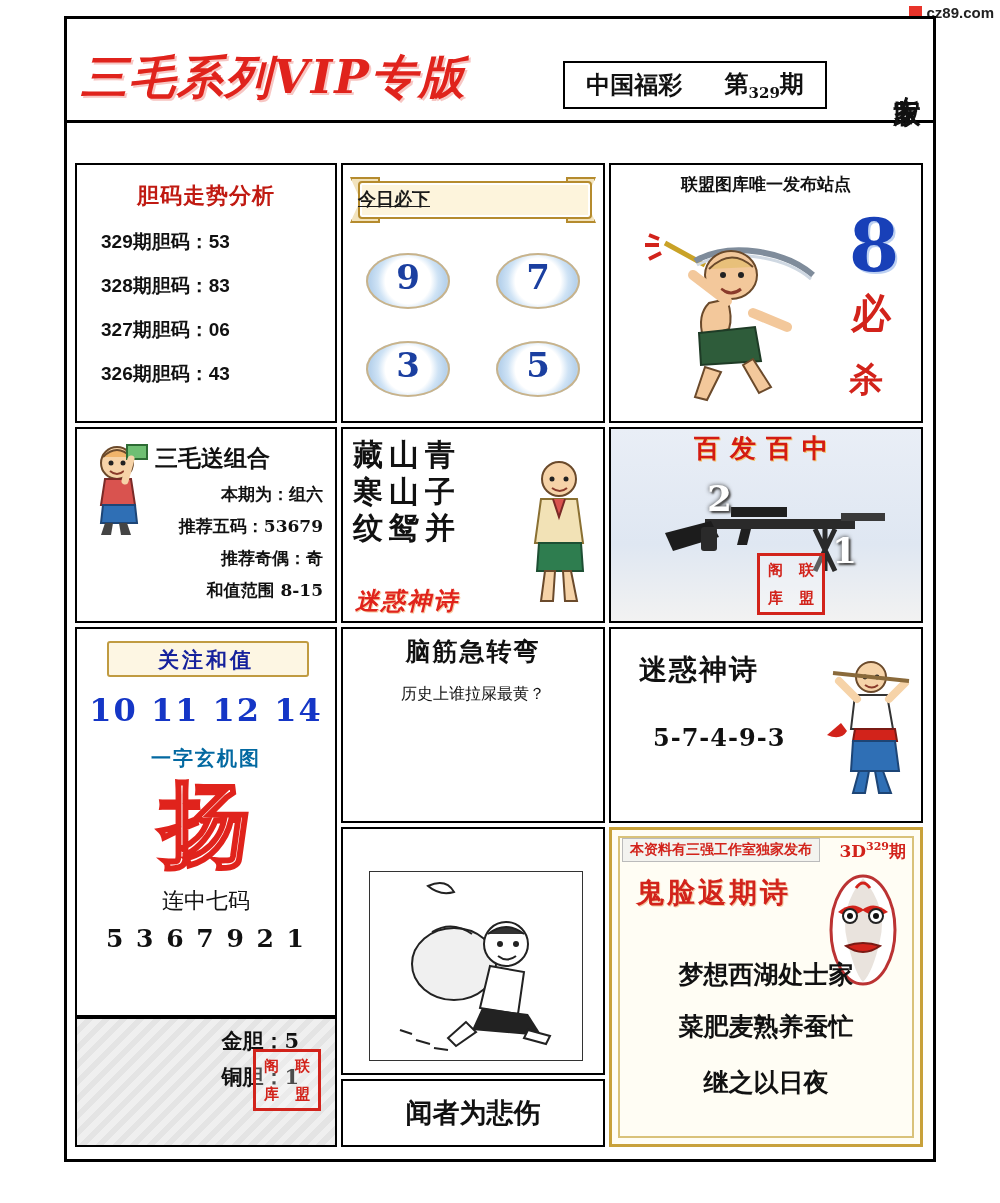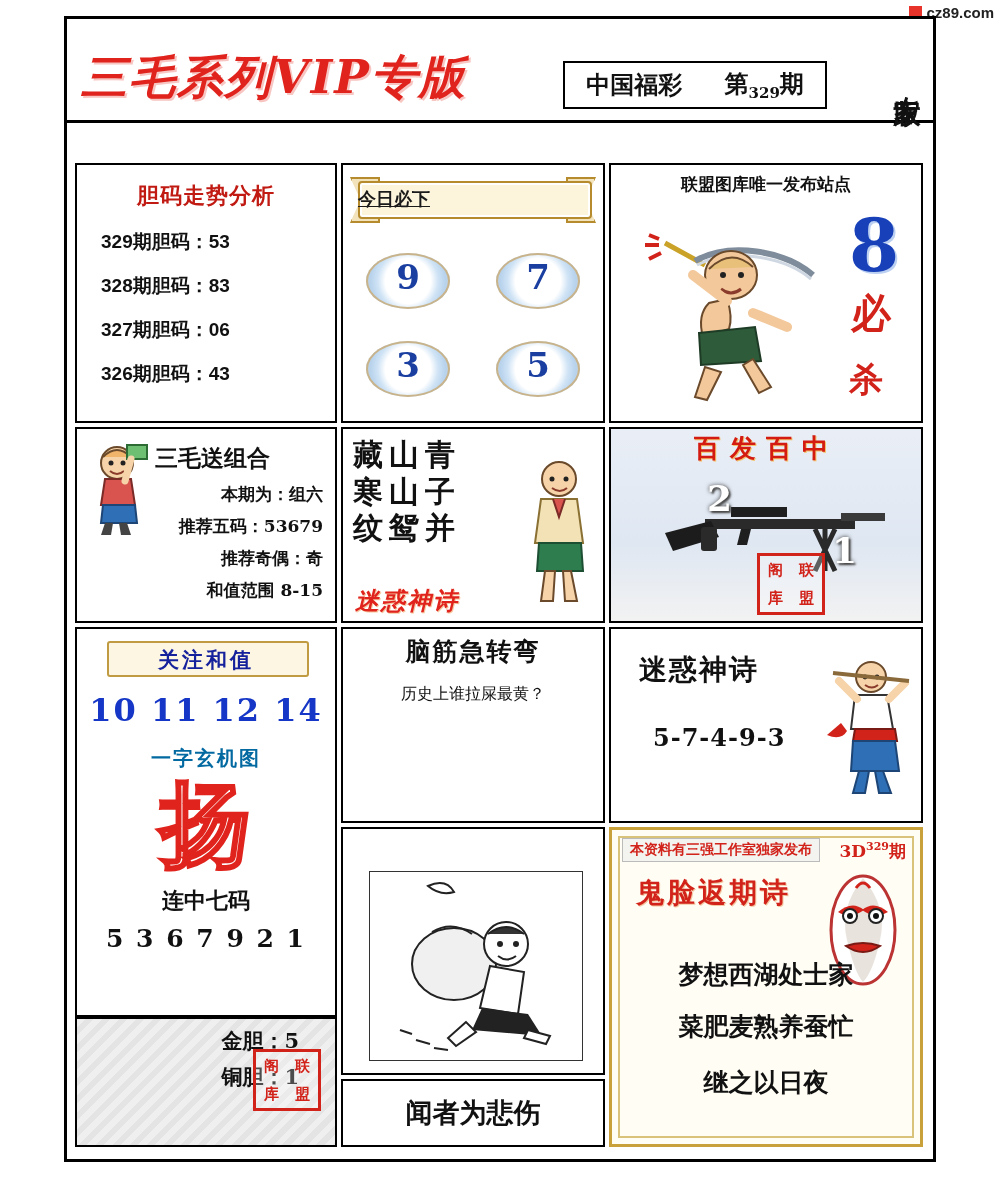--- a/index.html
+++ b/index.html
@@ -69,21 +69,21 @@
   .seal{position:absolute;width:62px;height:56px;border:3px solid #d2231b;color:#d2231b;font-family:"DejaVu Serif","Liberation Serif",serif;font-weight:bold;font-size:15px;display:grid;grid-template-columns:1fr 1fr;align-items:center;justify-items:center;line-height:1;background:rgba(255,255,255,.25);}
 
   
   .cG{left:8px;top:472px;width:262px;height:390px;}
   .gbanner{position:relative;margin:6px auto 0;width:218px;height:46px;}
   .gbanner .rb{position:absolute;left:10px;top:6px;width:198px;height:32px;background:#fdf6e3;border:2px solid #c09b41;border-radius:3px;}
   .gbanner .gtx{position:absolute;left:0;right:0;top:11px;text-align:center;font-size:21px;font-weight:bold;color:#16229c;font-family:"DejaVu Serif","Liberation Serif",serif;letter-spacing:3px;}
   .cG .nums{text-align:center;font-size:32px;font-weight:bold;color:#1536c6;font-family:"DejaVu Serif","Liberation Serif",serif;margin-top:10px;letter-spacing:2px;}
   .cG .sub{text-align:center;font-size:20px;font-weight:bold;color:#0369a1;font-family:"DejaVu Serif","Liberation Serif",serif;margin-top:16px;letter-spacing:2px;}
   .cG .bigchar{text-align:center;font-size:92px;font-weight:bold;color:#fff;-webkit-text-stroke:3px #e0231c;font-family:"DejaVu Serif","Liberation Serif",serif;line-height:1;margin-top:6px;text-shadow:0 0 0 #e0231c;}
-  .cG .lz{text-align:center;font-size:22px;font-weight:bold;font-family:"DejaVu Serif","Liberation Serif",serif;margin-top:16px;color:#111;}
+  .cG .lz{text-align:center;font-size:22px;font-weight:normal;font-family:"DejaVu Serif","Liberation Serif",serif;margin-top:16px;color:#111;}
   .cG .code{text-align:center;font-size:25px;font-weight:bold;font-family:"DejaVu Serif","Liberation Serif",serif;margin-top:8px;color:#111;letter-spacing:2px;}
 
   
   .cH{left:8px;top:862px;width:262px;height:130px;background:repeating-linear-gradient(135deg,#efefef 0 6px,#e4e4e4 6px 12px);}
   .cH .ln{font-family:"DejaVu Serif","Liberation Serif",serif;font-size:21px;font-weight:bold;color:#111;margin:8px 36px 0 0;text-align:right;}
 
   
   .cI{left:274px;top:472px;width:264px;height:196px;}
   .cI h3{margin:6px 0 0;text-align:center;font-size:25px;font-weight:bold;font-family:"DejaVu Serif","Liberation Serif",serif;color:#111;letter-spacing:2px;}
   .cI p{margin:16px 0 0;text-align:center;font-size:16px;font-family:"DejaVu Serif","Liberation Serif",serif;color:#111;}

